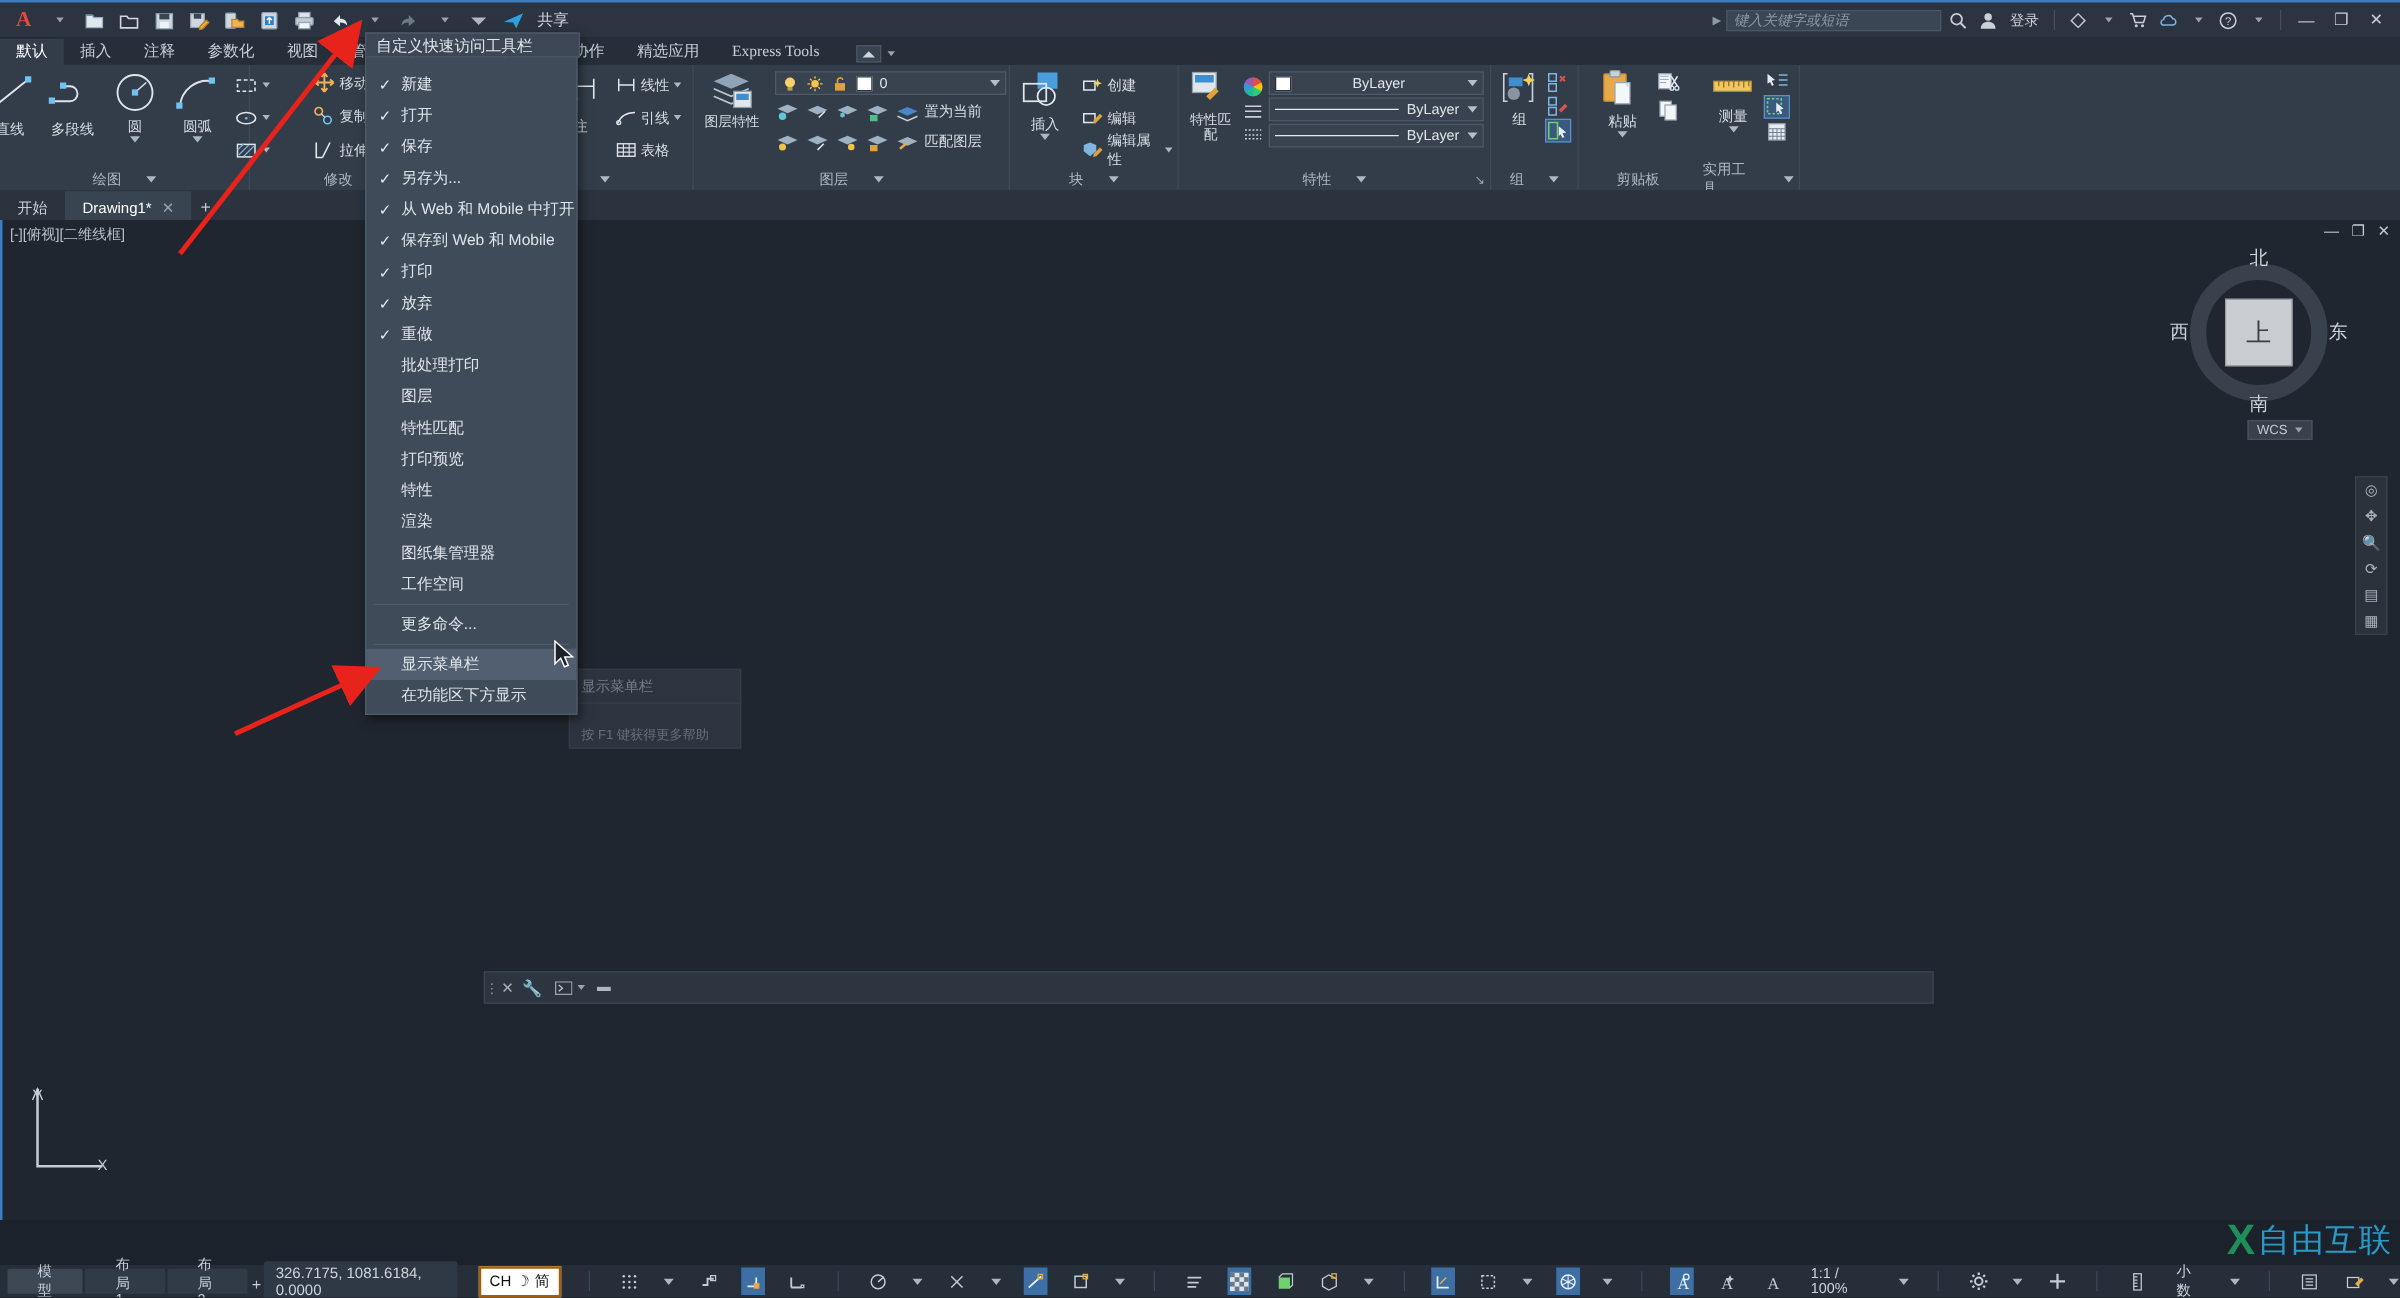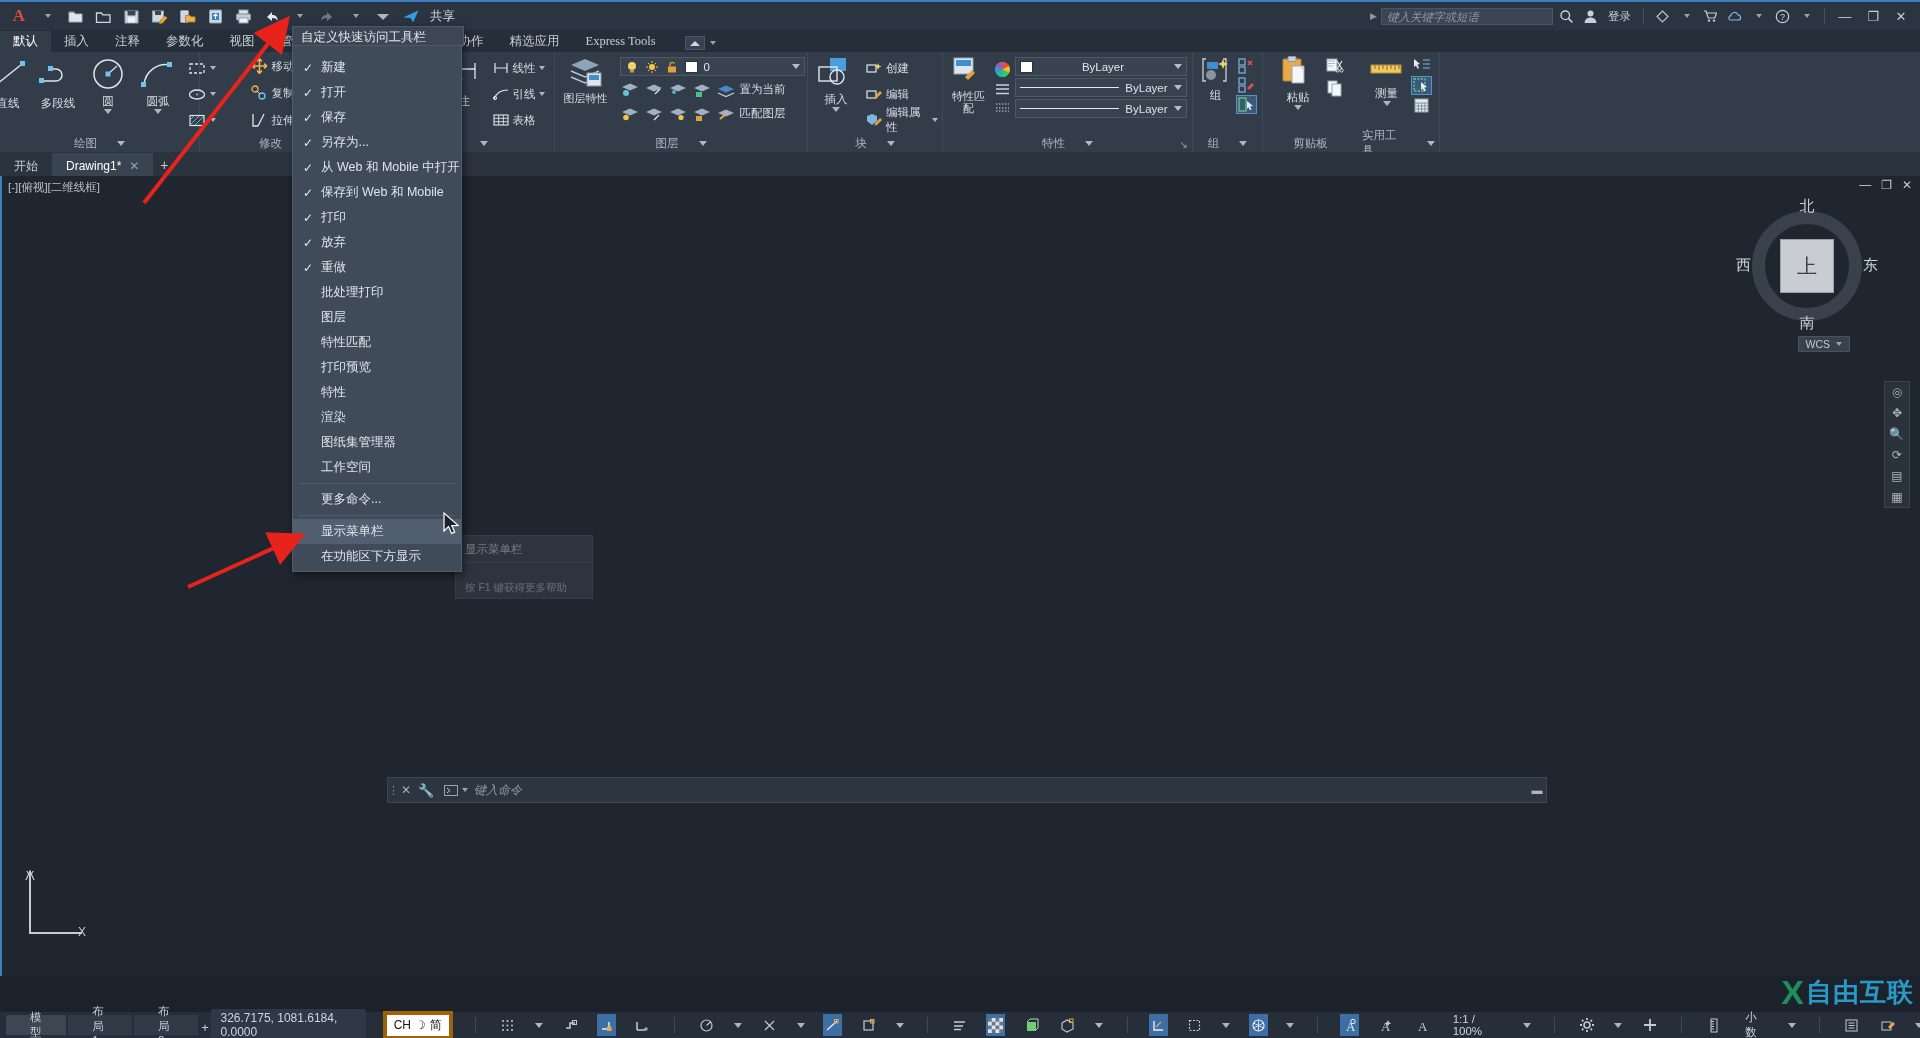--- a/index.html
+++ b/index.html
@@ -136,21 +136,21 @@
 
   
   .statusbar {
     position:absolute;bottom:0;left:0;width:1920px;height:26px;background:#252e39;
     display:flex;align-items:center;font-size:11.5px;color:#c6ced6;
   }
   .sb-tab{height:20px;padding:0 24px;display:flex;align-items:center;background:#313b47;margin-right:2px;border-radius:2px 2px 0 0;}
   .sb-tab.model{background:#3b4插;background:#3d4754;}
   .sb-plus{width:20px;display:flex;align-items:center;justify-content:center;color:#c6ced6;font-size:13px;}
   .coords{background:#2f3845;padding:2px 10px;font-size:12px;color:#cfd6dd;border-radius:2px;}
-  .ime{background:#fff;color:#111;padding:2px 7px;font-size:12px;border:4px solid #a16207;display:flex;align-items:center;gap:4px;}
+  .ime{background:#fff;color:#111;padding:2px 7px;font-size:12px;border:2px solid #a16207;display:flex;align-items:center;gap:4px;}
   .sb-icn{width:22px;height:22px;display:flex;align-items:center;justify-content:center;color:#c3cbd3;}
   .sb-icn.on{background:#3d6fa5;}
   .sb-arr{width:12px;display:flex;align-items:center;justify-content:center;}
   .sb-arr i{width:0;height:0;border-left:4px solid transparent;border-right:4px solid transparent;border-top:5px solid #aeb7c1;display:block;}
   .sb-txt{padding:0 5px;font-size:11.5px;color:#cdd4db;}
   .sb-sep{width:1px;height:16px;background:#3e4857;margin:0 5px;}
 
   
   .qatmenu {
     position:absolute;top:26px;left:292px;width:170px;background:#404b5a;
@@ -175,21 +175,21 @@
   }
   .tip-bot .l2{margin-top:18px;font-size:10.5px;color:#a8b0ba;}
   .tip-div{height:1px;background:#4a5462;margin:5px -9px 0;}
 
   
   .arrowsvg{position:absolute;z-index:70;pointer-events:none;}
 
   
   .wm{position:absolute;right:6px;bottom:26px;height:40px;display:flex;align-items:center;gap:2px;opacity:.9;z-index:40;}
   .wm .x1{font-size:34px;font-weight:bold;color:#1f9b5e;font-family:"Liberation Sans",sans-serif;line-height:1;}
-  .wm .cn{font-size:26px;font-weight:bold;color:#2ba8d8;letter-spacing:1px;}
+  .wm .cn{font-size:26px;font-weight:normal;color:#2ba8d8;letter-spacing:1px;}
 
   .cursor-arrow{position:absolute;z-index:80;}
 </style>
 </head>
 <body>
 
 <div id="app">
 
   <div class="titlebar">
     <div class="qat">
@@ -953,21 +953,20 @@
       <span class="cmd-grip">⋮</span>
       <span class="cmd-x">✕</span>
       <span class="cmd-wr">🔧</span>
       <span class="cmd-pfx">
         <svg width="14" height="11" viewBox="0 0 14 11">
             <rect x="0.5" y="0.5" width="13" height="10" fill="none" stroke="#9aa4ae"></rect>
             <path d="M3 3l3 2.5L3 8" fill="none" stroke="#c7ced6"></path>
           </svg>
         <span class="caret"></span>
       </span>
-      <span class="cmd-input">键入命令</span>
       <span class="cmd-sc">▬</span>
     </div>
   </div>
 
   <div class="statusbar">
     <div style="display:flex;align-items:flex-end;padding-left:6px;">
       <div class="sb-tab model">模型</div>
       <div class="sb-tab">布局1</div>
       <div class="sb-tab">布局2</div>
       <div class="sb-plus">+</div>

